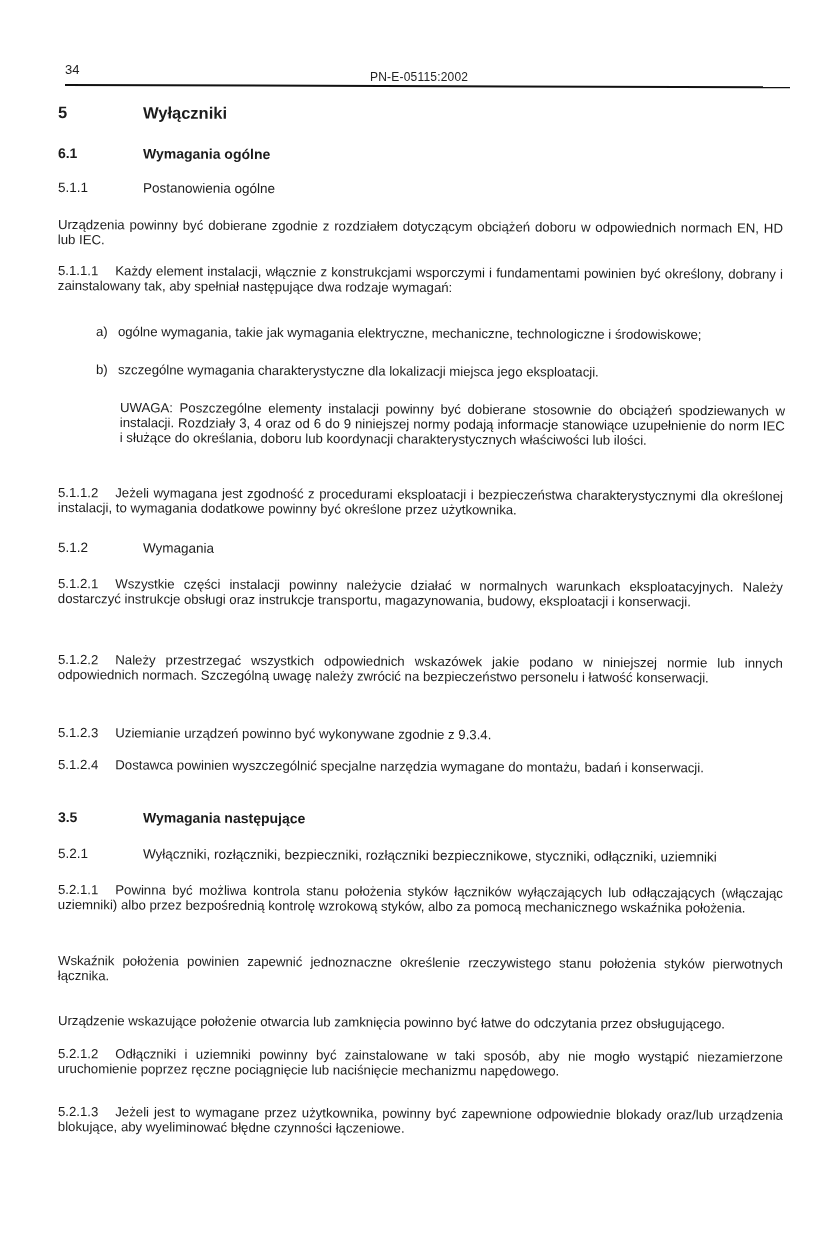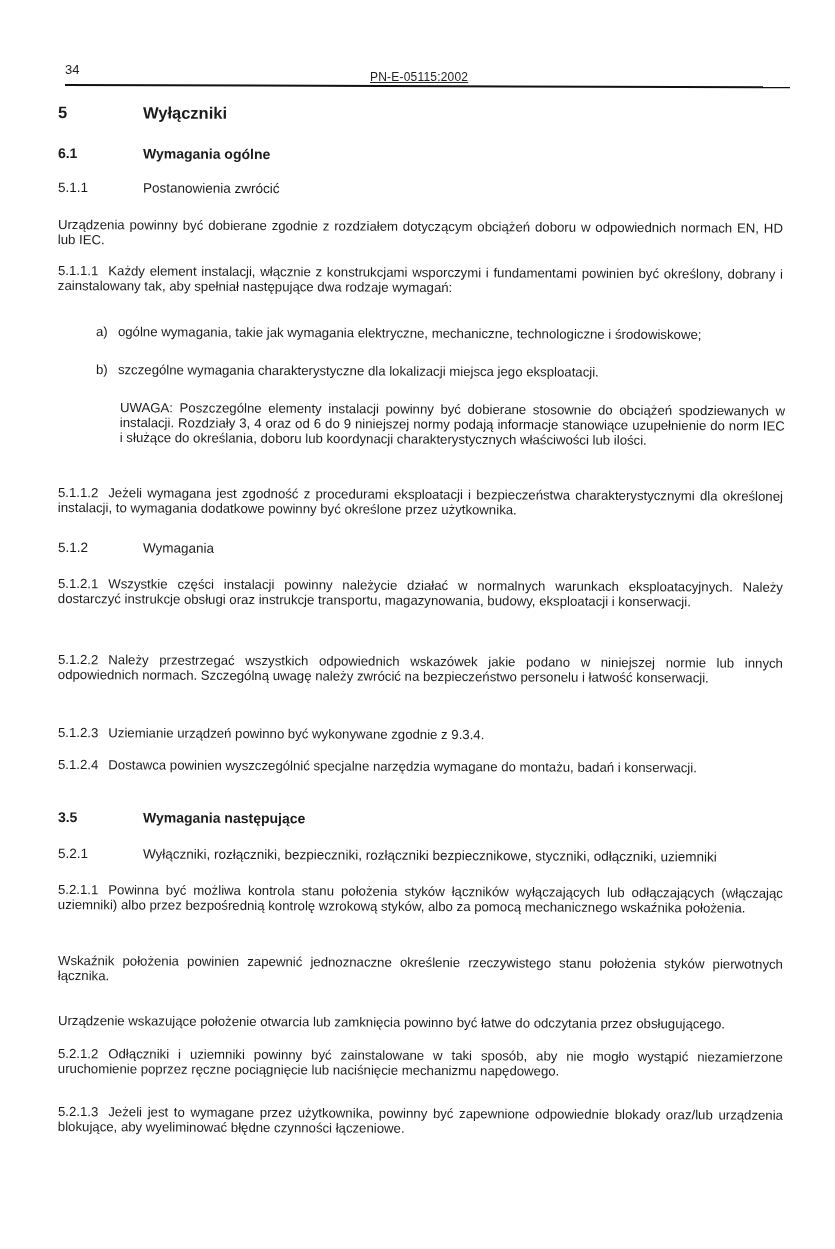--- a/index.html
+++ b/index.html
@@ -2,30 +2,30 @@
 <html><head>
 <meta charset="utf-8">
 <style>
   html, body { margin: 0; padding: 0; }
   body {
     width: 835px; height: 1249px; background: #ffffff; position: relative; overflow: hidden;
     font-family: "Liberation Sans", sans-serif; color: #1a1a1a;
   }
   .page-header { position: absolute; left: 44px; top: 58px; width: 725px; height: 34px; margin-left: 21px; }
   .page-number { position: absolute; left: 0; top: 4px; font-size: 13px; color: #222; }
-  .standard-id { position: absolute; left: 305px; top: 12px; font-size: 12px; color: #222; letter-spacing: 0.2px; text-decoration: underline; }
+  .standard-id { position: absolute; left: 305px; top: 12px; font-size: 12px; color: #222; letter-spacing: 0.2px; }
   .header-rule { position: absolute; left: 0; top: 26px; width: 725px; height: 2px; background: #111; transform: rotate(0.18deg); transform-origin: left; }
 
   .blk { position: absolute; left: 58px; width: 725px; font-size: 13.2px; line-height: 15px; color: #1b1b1b; transform: rotate(0.3deg); transform-origin: left top; }
   .h1 { font-weight: bold; font-size: 16.5px; }
   .h2 { font-weight: bold; font-size: 14px; }
   .num { display: inline-block; }
   .h1 .num, .h2 .num, .h3 .num { width: 85px; }
   .h3 { font-size: 13.5px; }
-  .clause-num { margin-right: 10px; }
+  .clause-num { margin-right: 17px; }
   .list-item { position: absolute; left: 96px; width: 690px; font-size: 13.2px; line-height: 15px; transform: rotate(0.3deg); transform-origin: left top; }
   .list-item .marker { display: inline-block; width: 22px; }
   .note { position: absolute; left: 120px; width: 665px; font-size: 13.2px; line-height: 15px; text-align: justify; transform: rotate(0.3deg); transform-origin: left top; }
   .justify { text-align: justify; }
 </style>
 </head>
 <body>
 
 <div class="page-header">
   <span class="page-number">34</span>
@@ -35,21 +35,21 @@
 
 <div class="blk h1" style="top:105px;">
   <span class="num">5</span><span>Wyłączniki</span>
 </div>
 
 <div class="blk h2" style="top:146px;">
   <span class="num">6.1</span><span>Wymagania ogólne</span>
 </div>
 
 <div class="blk h3" style="top:180px;">
-  <span class="num">5.1.1</span><span>Postanowienia zwrócić</span>
+  <span class="num">5.1.1</span><span>Postanowienia ogólne</span>
 </div>
 
 <div class="blk justify" style="top:217px;">
   <span>Urządzenia powinny być dobierane zgodnie z rozdziałem dotyczącym obciążeń doboru w odpowiednich normach EN, HD lub IEC.</span>
 </div>
 
 <div class="blk justify" style="top:263px;">
   <span class="clause-num">5.1.1.1</span><span>Każdy element instalacji, włącznie z konstrukcjami wsporczymi i fundamentami powinien być określony, dobrany i zainstalowany tak, aby spełniał następujące dwa rodzaje wymagań:</span>
 </div>
 

